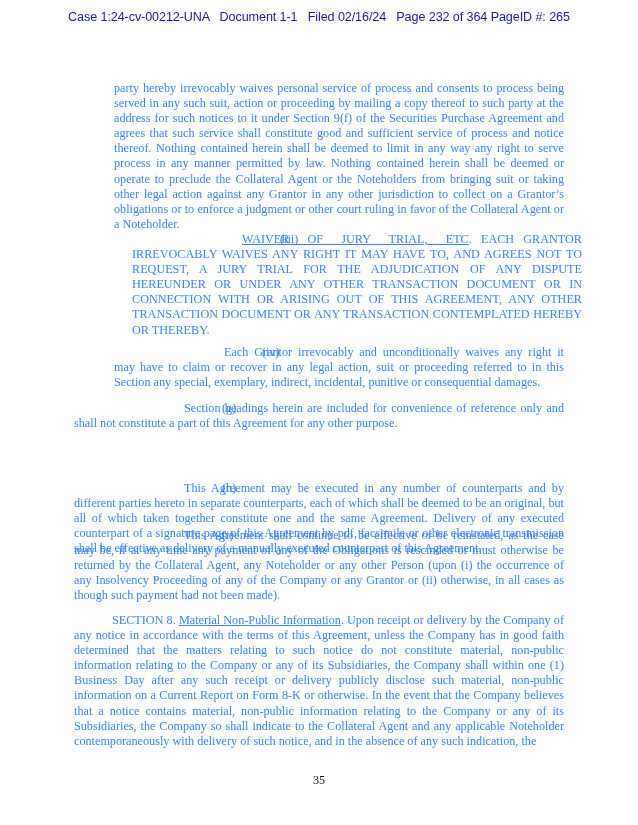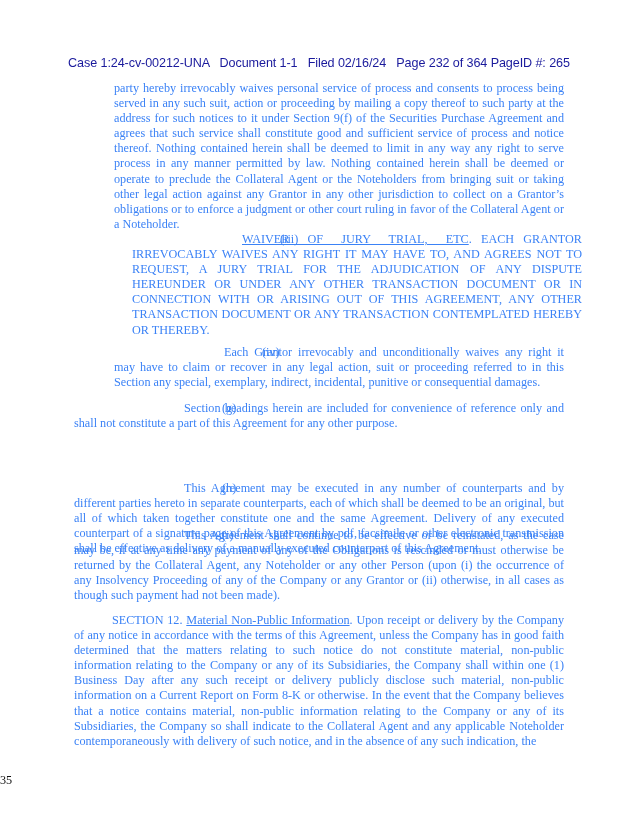--- a/index.html
+++ b/index.html
@@ -1,32 +1,32 @@
 <!DOCTYPE html>
 <html><head>
 <meta charset="utf-8">
 <style>
   html, body { margin: 0; padding: 0; background: #ffffff; }
   body { width: 638px; height: 825px; position: relative; overflow: hidden; }
   .header {
     position: absolute; top: 10px; left: 0; width: 638px; text-align: center;
     font-family: "Liberation Sans", sans-serif; font-size: 12.6px; color: #1a1a9c;
-    white-space: pre; letter-spacing: -0.1px; margin-top: 46px;
+    white-space: pre; letter-spacing: -0.1px;
   }
   .page {
     position: absolute; left: 0; top: 0; width: 638px; height: 589px;
     font-family: Liberation Serif, serif; font-size: 12.2px; color: #3b82f6;
     line-height: 15.1px;
   }
   .blk { position: absolute; text-align: justify; }
   .blk p { margin: 0; }
   .u { text-decoration: underline; }
   .num { display: inline-block; width: 36px; }
   .pagenum {
-    position: absolute; top: 773px; left: 0; width: 638px; text-align: left;
+    position: absolute; top: 773px; left: 0; width: 638px; text-align: center;
     font-family: "Liberation Serif", serif; font-size: 12.2px; color: #111;
   }
   .caps { text-align: justify; margin-left: 18px; }
 </style>
 </head>
 <body>
 
 <div class="header">Case 1:24-cv-00212-UNA   Document 1-1   Filed 02/16/24   Page 232 of 364 PageID #: 265</div>
 
 <div class="page">
@@ -60,20 +60,20 @@
   </div>
 
   <div class="blk" style="left:74px; top:528px; width:490px;">
     <p style="text-indent:74px;">
       <span class="num">(i)</span><span>This Agreement shall continue to be effective or be reinstated, as the case may be, if at any time any payment of any of the Obligations is rescinded or must otherwise be returned by the Collateral Agent, any Noteholder or any other Person (upon (i) the occurrence of any Insolvency Proceeding of any of the Company or any Grantor or (ii) otherwise, in all cases as though such payment had not been made).</span>
     </p>
   </div>
 
   <div class="blk" style="left:74px; top:613px; width:490px;">
     <p style="text-indent:38px;">
-      <span>SECTION 12.</span>
+      <span>SECTION 8.</span>
       <span class="u">Material Non-Public Information</span><span>. Upon receipt or delivery by the Company of any notice in accordance with the terms of this Agreement, unless the Company has in good faith determined that the matters relating to such notice do not constitute material, non-public information relating to the Company or any of its Subsidiaries, the Company shall within one (1) Business Day after any such receipt or delivery publicly disclose such material, non-public information on a Current Report on Form 8-K or otherwise. In the event that the Company believes that a notice contains material, non-public information relating to the Company or any of its Subsidiaries, the Company so shall indicate to the Collateral Agent and any applicable Noteholder contemporaneously with delivery of such notice, and in the absence of any such indication, the</span>
     </p>
   </div>
 
 </div>
 
 <div class="pagenum">35</div>
 
 </body></html>

